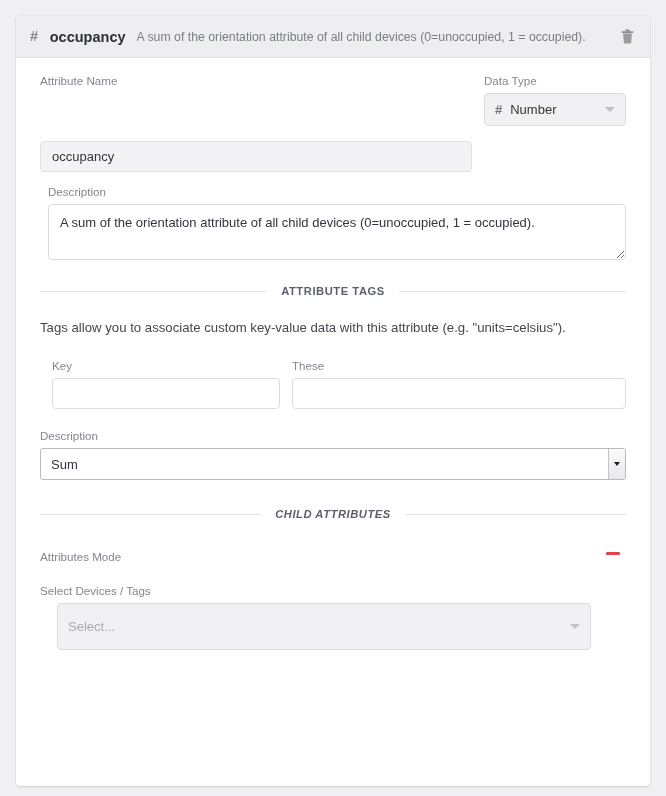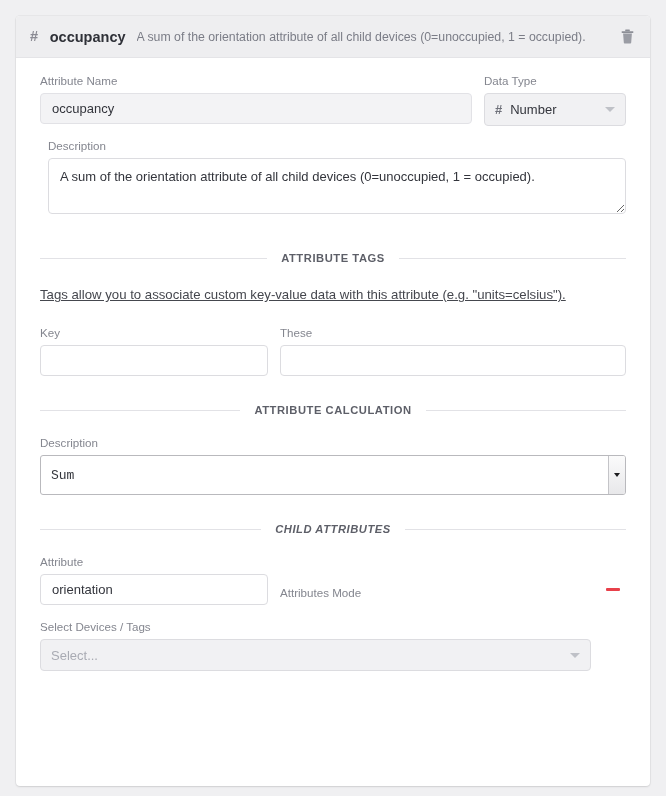--- a/index.html
+++ b/index.html
@@ -129,26 +129,25 @@
   }
 
   
   .nsel {
     position: relative;
     display: flex;
     align-items: center;
     border: 1px solid #b9b9bd;
     border-radius: 3px;
     background: #ffffff;
-    height: 40px;
+    height: 32px;
     font-size: 13px;
     color: #33353c;
     cursor: pointer;
     overflow: hidden;
-    font-family: Liberation Mono, monospace;
   }
   .nsel .nsel-val {
     flex: 1;
     padding: 0 10px;
     white-space: nowrap;
     overflow: hidden;
     text-overflow: ellipsis;
   }
   .nsel .nsel-btn {
     width: 17px;
@@ -184,21 +183,20 @@
     background: #e2e2e6;
   }
   .divider::before { margin-right: 14px; }
   .divider::after  { margin-left: 14px; }
 
   p.help {
     color: #45474e;
     font-size: 13.2px;
     line-height: 1.52;
     margin: 0;
-    text-decoration: underline;
   }
 
   .minus-btn {
     width: 26px; height: 26px;
     display: flex; align-items: center; justify-content: center;
     cursor: pointer; flex: none;
   }
   .minus-btn span {
     display: block;
     width: 14px; height: 3px;
@@ -220,88 +218,81 @@
         <rect x="4.2" y="0.5" width="4.6" height="1.8" rx="0.5" fill="#8c8e96"></rect>
         <rect x="0.6" y="2.2" width="11.8" height="1.7" rx="0.6" fill="#8c8e96"></rect>
         <path d="M2.1 4.4 h8.8 l-0.7 9.2 a0.9 0.9 0 0 1 -0.9 0.85 h-5.6 a0.9 0.9 0 0 1 -0.9 -0.85 z" fill="#9a9ca4"></path>
       </svg>
     </div>
   </div>
 
   <div class="card-body">
 
     <div class="row" style="gap:12px;">
-      <div class="field" style="flex:1;">
+      <div class="field" style="flex:1;gap:48px;">
         <label class="fl">Attribute Name</label>
         <input class="txt readonly" type="text" readonly="" value="occupancy" style="">
       </div>
       <div class="field" style="width:142px;">
         <label class="fl">Data Type</label>
         <div class="dd">
           <span class="dd-hash">#</span>
           <span class="dd-val">Number</span>
           <span class="chev"></span>
         </div>
       </div>
     </div>
 
     <div class="field" style="margin-top:13px;margin-left:8px;">
       <label class="fl">Description</label>
       <textarea class="txt" style="">A sum of the orientation attribute of all child devices (0=unoccupied, 1 = occupied).</textarea>
     </div>
 
-    <div class="divider" style="margin-top:38px;">
+    <div class="divider" style="margin-top:25px;">
       <span>ATTRIBUTE TAGS</span>
     </div>
     <p class="help" style="margin-top:21px;">Tags allow you to associate custom key-value data with this attribute (e.g. "units=celsius").</p>
 
     <div class="row" style="gap:12px; margin-top:21px;">
-      <div class="field" style="width:228px;">
+      <div class="field" style="width:228px;margin-left:12px;">
         <label class="fl">Key</label>
         <input class="txt" type="text" value="" style="">
       </div>
       <div class="field" style="flex:1;">
         <label class="fl">These</label>
         <input class="txt" type="text" value="" style="">
       </div>
     </div>
 
-    <div class="divider" style="margin-top:28px;">
-      <span>ATTRIBUTE CALCULATION</span>
-    </div>
 
     <div class="field" style="margin-top:20px;">
       <label class="fl">Description</label>
       <div class="nsel">
         <span class="nsel-val">Sum</span>
         <span class="nsel-btn">
             <i></i>
           </span>
       </div>
     </div>
 
     <div class="divider" style="margin-top:28px;font-style:italic;">
       <span>CHILD ATTRIBUTES</span>
     </div>
 
     <div class="row" style="gap:12px; margin-top:20px; align-items:flex-end;">
-      <div class="field" style="width:228px;">
-        <label class="fl">Attribute</label>
-        <input class="txt" type="text" value="orientation" style="">
-      </div>
       <div class="field" style="flex:1;">
         <label class="fl">Attributes Mode</label>
       </div>
       <div class="minus-btn" style="margin-bottom:3px;">
         <span></span>
       </div>
     </div>
 
     <div class="field" style="margin-top:15px; width:551px;">
       <label class="fl">Select Devices / Tags</label>
-      <div class="dd" style="height:32px;">
+      <div class="dd" style="height:47px;margin-left:17px;">
         <span class="dd-val ph">Select...</span>
         <span class="chev"></span>
       </div>
     </div>
 
   </div>
 </div>
 
 </body></html>

